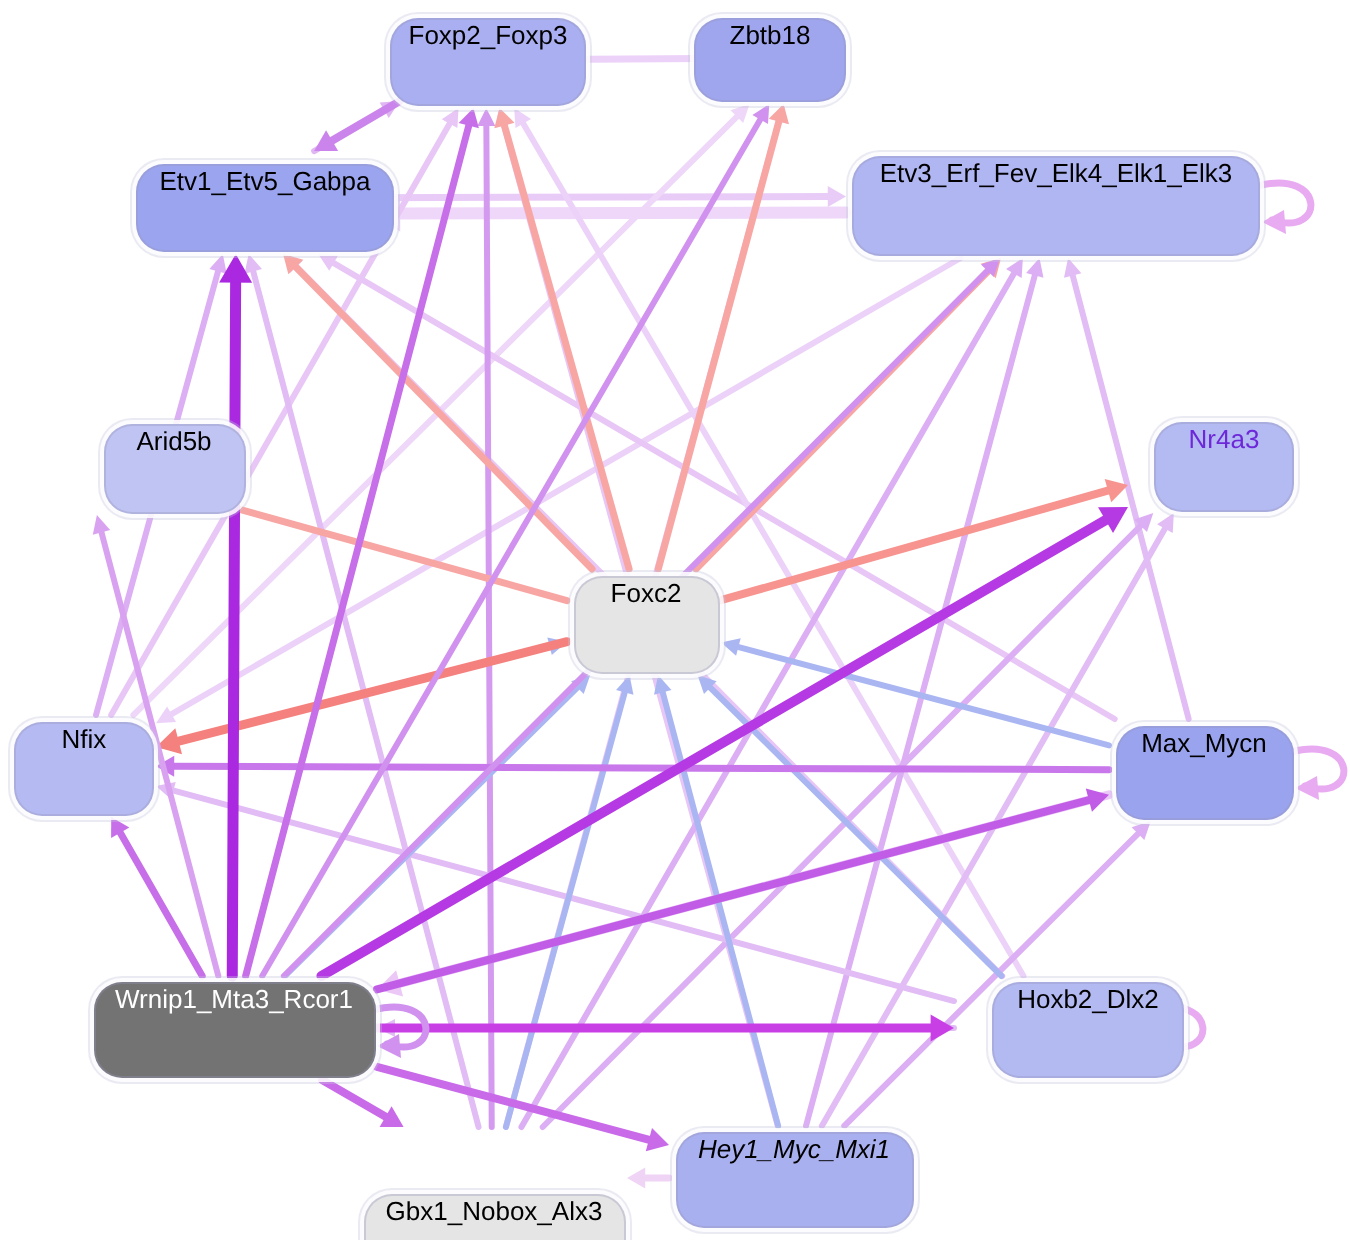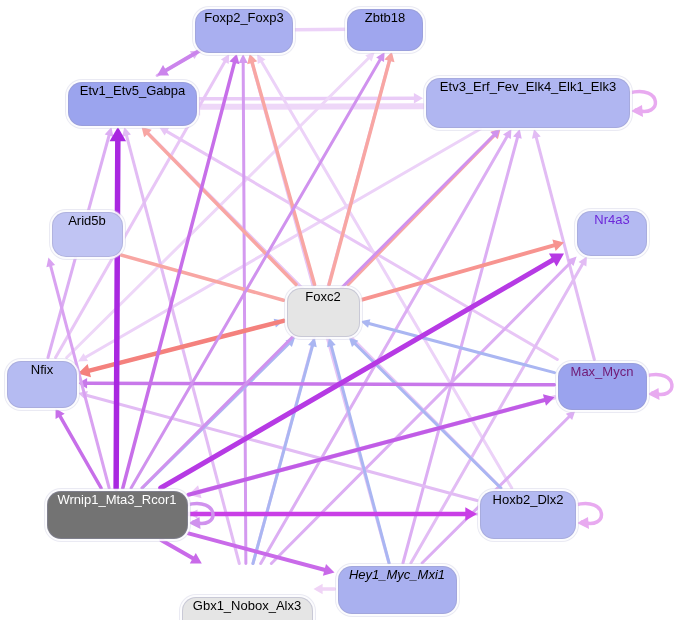--- a/index.html
+++ b/index.html
@@ -256,27 +256,27 @@
       </div>
       <div class="node" style="left: 567px; top: 210.5px; width: 68px; height: 43px; background: rgb(180, 186, 242); color: #6d28d9; margin-left: 10px;">
         <span>Nr4a3</span>
       </div>
       <div class="node" style="left: 286.5px; top: 287.5px; width: 71px; height: 47px; background: #e5e5e5; color: rgb(0, 0, 0);">
         <span>Foxc2</span>
       </div>
       <div class="node" style="left: 7px; top: 360.5px; width: 68px; height: 45px; background: rgb(181, 187, 242); color: rgb(0, 0, 0);">
         <span>Nfix</span>
       </div>
-      <div class="node" style="left: 557.5px; top: 362.5px; width: 87px; height: 45px; background: rgb(154, 163, 238); color: #701a75;">
+      <div class="node" style="left: 557.5px; top: 362.5px; width: 87px; height: 45px; background: rgb(154, 163, 238); color: #000000;">
         <span>Max_Mycn</span>
       </div>
       <div class="node" style="left: 46.5px; top: 491px; width: 139px; height: 46px; background: #737373; color: rgb(255, 255, 255);">
         <span>Wrnip1_Mta3_Rcor1</span>
       </div>
-      <div class="node" style="left: 480px; top: 491px; width: 94px; height: 46px; background: rgb(179, 185, 241); color: rgb(0, 0, 0);">
+      <div class="node" style="left: 496px; top: 491px; width: 94px; height: 46px; background: rgb(179, 185, 241); color: rgb(0, 0, 0);">
         <span>Hoxb2_Dlx2</span>
       </div>
       <div class="node" style="left: 181.5px; top: 581px; width: 129px; height: 45px; background: #e5e5e5; color: rgb(0, 0, 0); margin-top: 16px;">
         <span>Gbx1_Nobox_Alx3</span>
       </div>
       <div class="node" style="left: 337.5px; top: 566px; width: 117px; height: 46px; background: rgb(169, 176, 239); color: rgb(0, 0, 0); font-style: italic;">
         <span>Hey1_Myc_Mxi1</span>
       </div>
     </div>
 </div>

